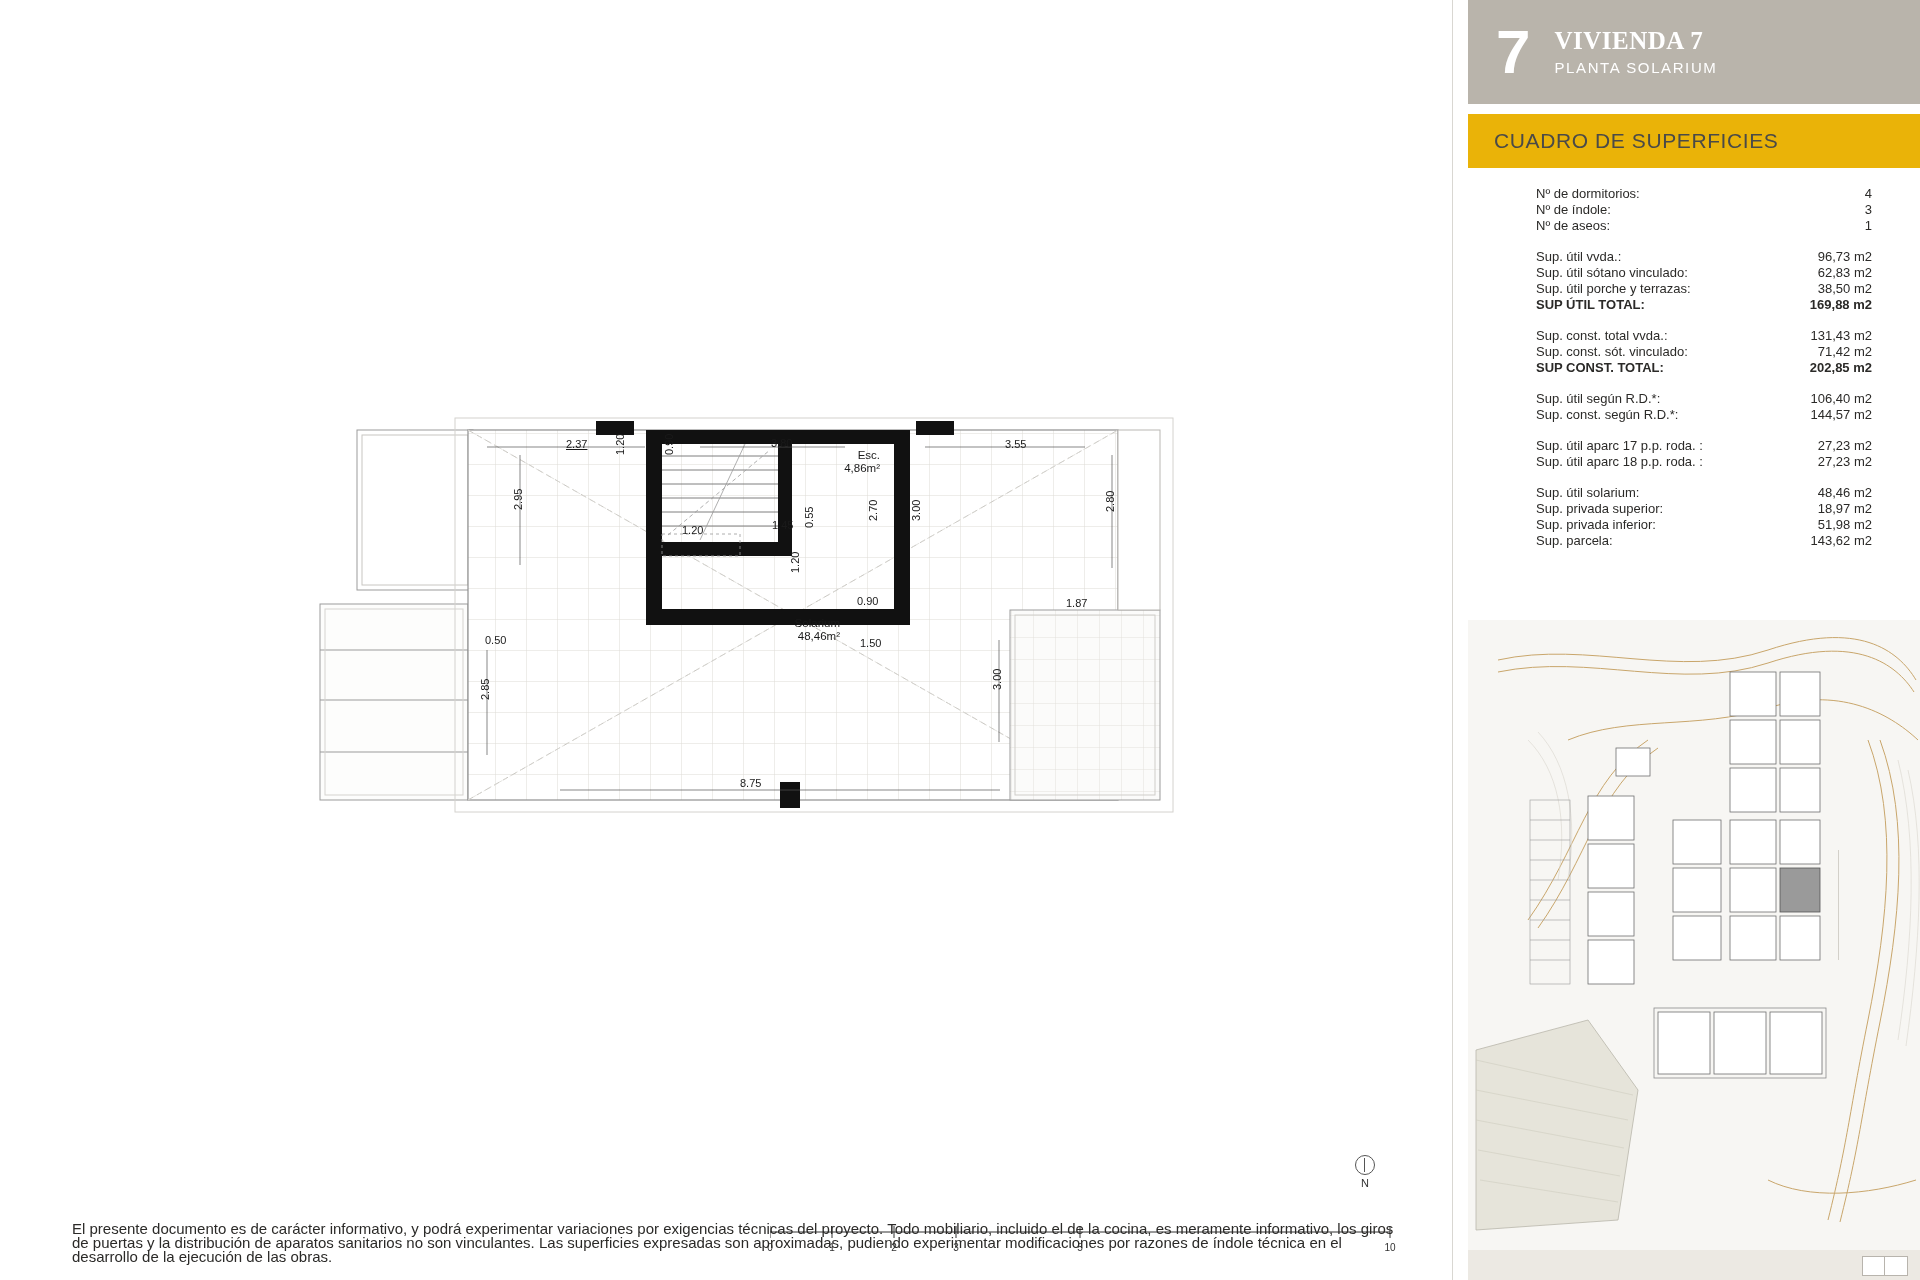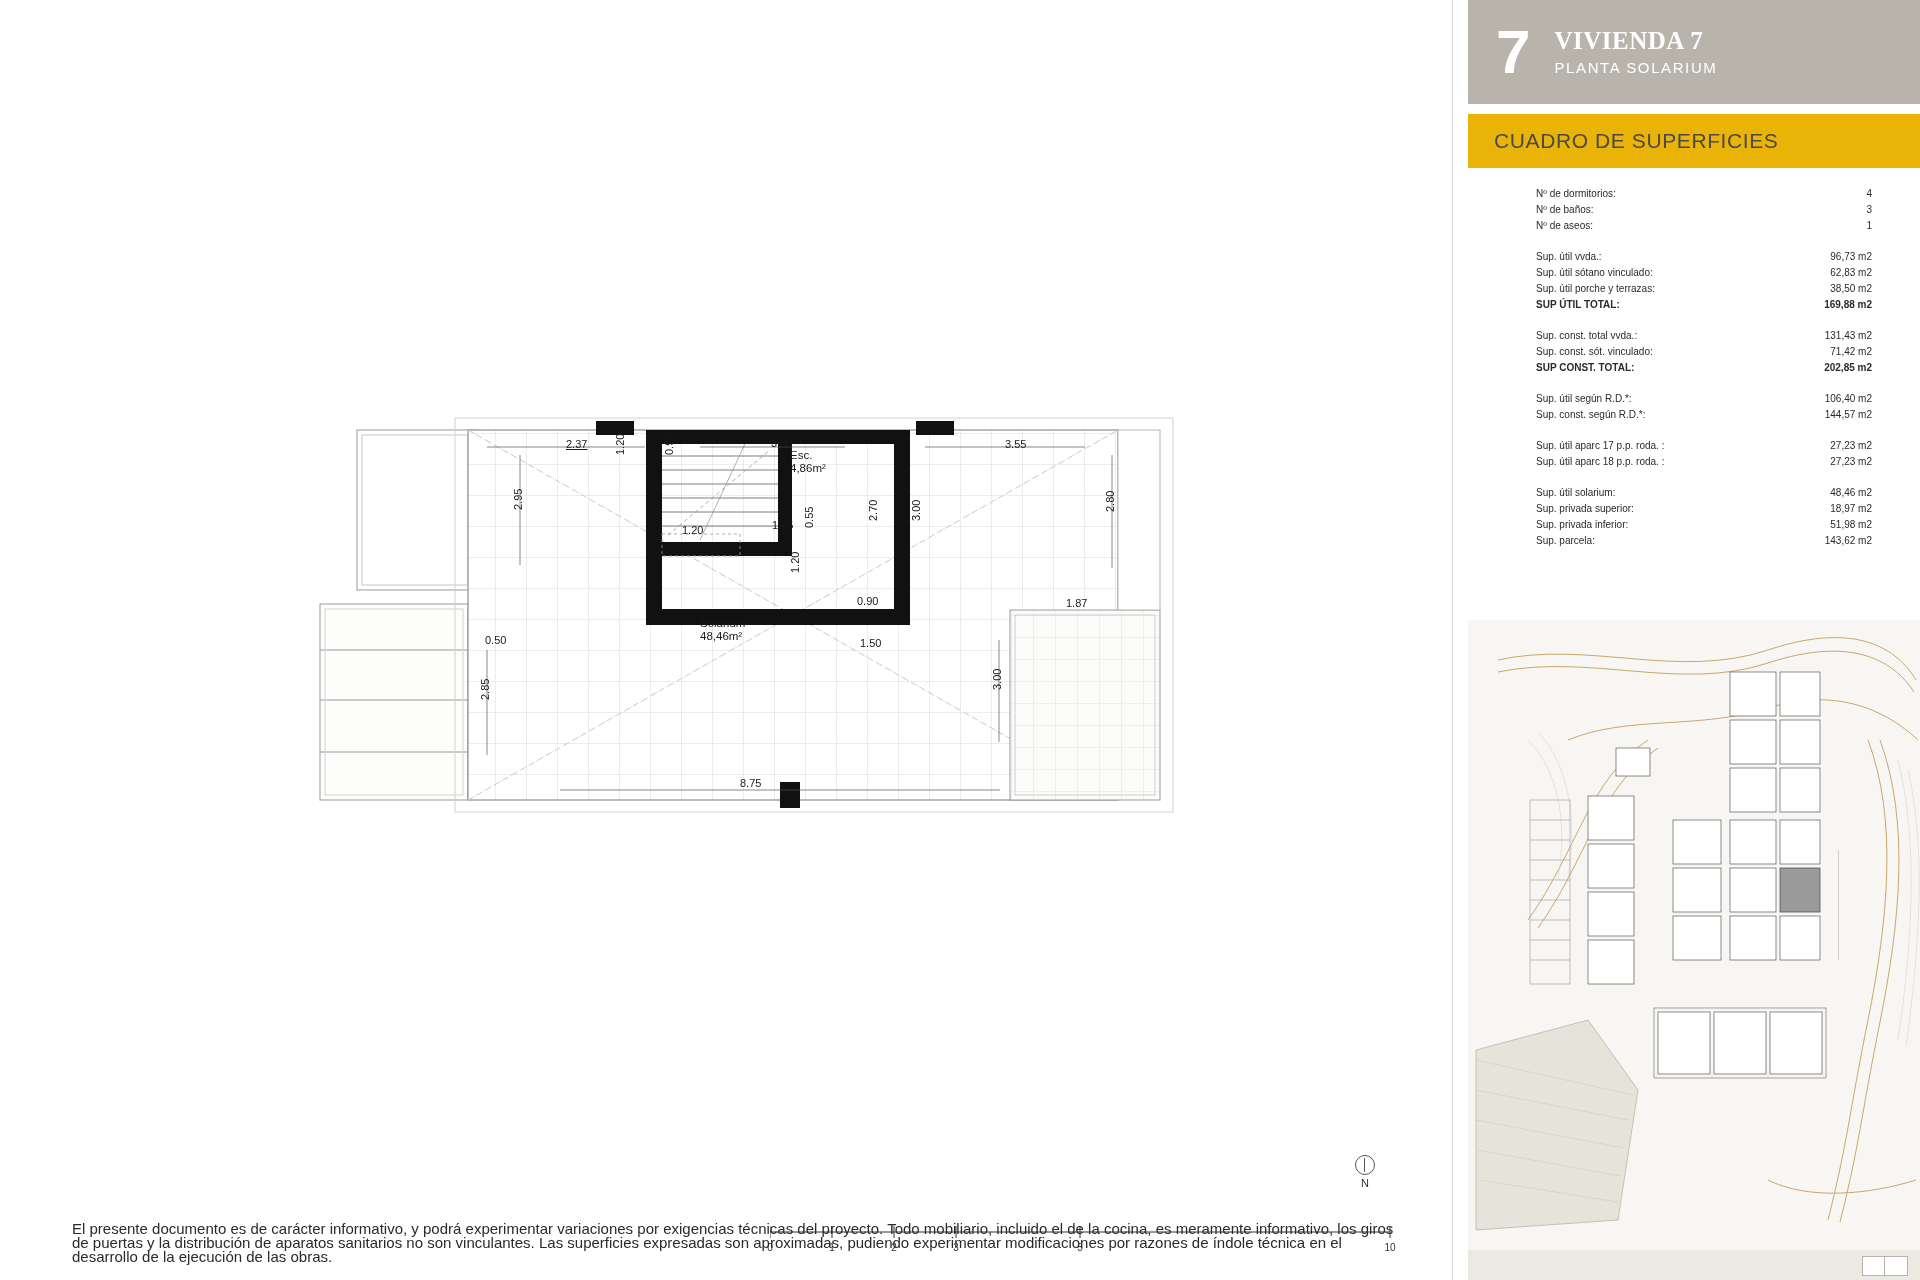--- a/index.html
+++ b/index.html
@@ -39,21 +39,21 @@
     display:flex;align-items:center;
   }
   .section-head span{
     font-size:21px;color:#4a4a48;letter-spacing:.6px;margin-left:26px;
   }
   #sh-surfaces{top:114px;}
   #sh-localiza{top:558px;}
 
   .surfaces{
     position:absolute;left:16px;top:186px;width:452px;
-    font-size:10px;color:#2b2a28;
+    font-size:13px;color:#2b2a28;
   }
   .srow{display:flex;line-height:16px;}
   .srow .lbl{width:260px;padding-left:68px;box-sizing:border-box;}
   .srow .val{width:192px;text-align:right;padding-right:48px;box-sizing:border-box;}
   .srow.bold .lbl,.srow.bold .val{font-weight:bold;}
   .sgap{height:15px;}
 
   
   .map-wrap{
     position:absolute;left:16px;top:620px;width:452px;height:630px;
@@ -87,21 +87,21 @@
   .northmark{position:absolute;left:1355px;top:1155px;text-align:center;font-size:11px;color:#333;}
   .northmark .circ{
     width:18px;height:18px;border:1px solid #555;border-radius:50%;margin:0 auto 2px auto;position:relative;
   }
   .northmark .circ:after{
     content:"";position:absolute;left:8px;top:2px;width:1px;height:14px;background:#555;
   }
 
   .dim{position:absolute;font-size:11px;color:#1a1a1a;white-space:nowrap;}
   .dim.vert{transform-origin:0 0;transform:rotate(-90deg);}
-  .roomlbl{position:absolute;font-size:11.5px;color:#1a1a1a;text-align:left;line-height:13px;}
+  .roomlbl{position:absolute;font-size:11.5px;color:#1a1a1a;text-align:right;line-height:13px;}
 </style>
 </head>
 <body>
 
 <div class="sheet">
 
   <div class="plan">
 
     <svg width="1452" height="1200" style="position:absolute;left:0;top:0;">
       <defs>
@@ -266,21 +266,21 @@
     <div class="section-head" id="sh-surfaces">
       <span>CUADRO DE SUPERFICIES</span>
     </div>
 
     <div class="surfaces" id="surfaces">
         <div class="srow">
           <div class="lbl">Nº de dormitorios:</div>
           <div class="val">4</div>
         </div>
         <div class="srow">
-          <div class="lbl">Nº de baños:</div>
+          <div class="lbl">Nº de índole:</div>
           <div class="val">3</div>
         </div>
         <div class="srow">
           <div class="lbl">Nº de aseos:</div>
           <div class="val">1</div>
         </div>
         <div class="sgap"></div>
         <div class="srow">
           <div class="lbl">Sup. útil vvda.:</div>
           <div class="val">96,73 m2</div>

